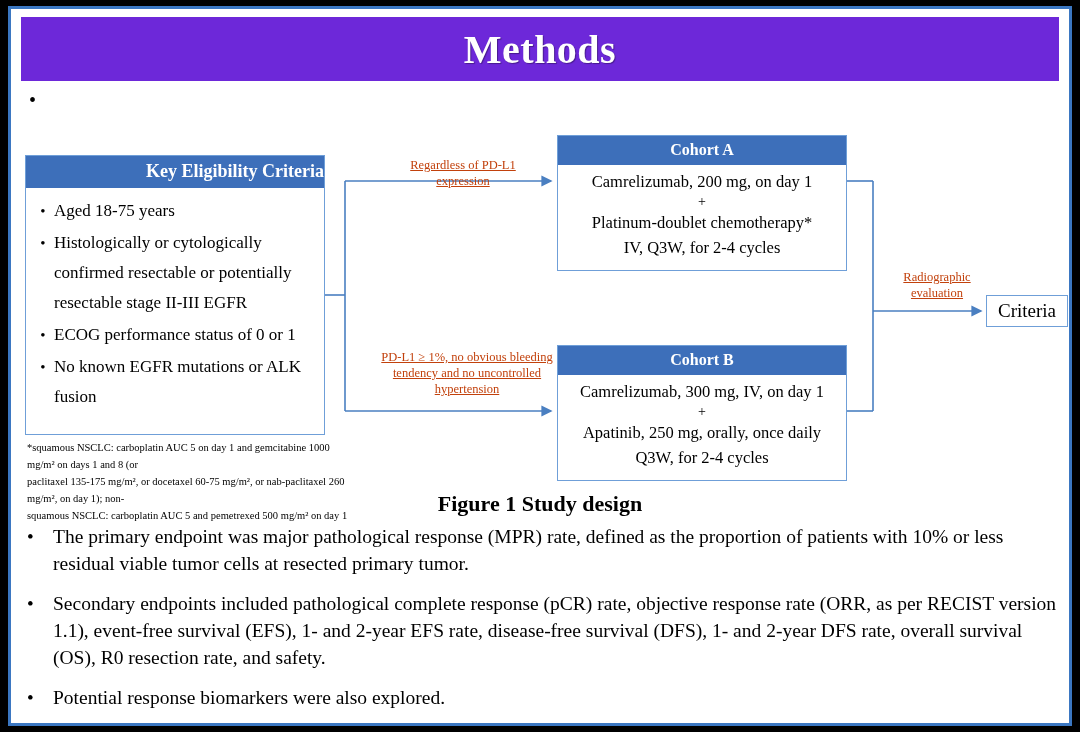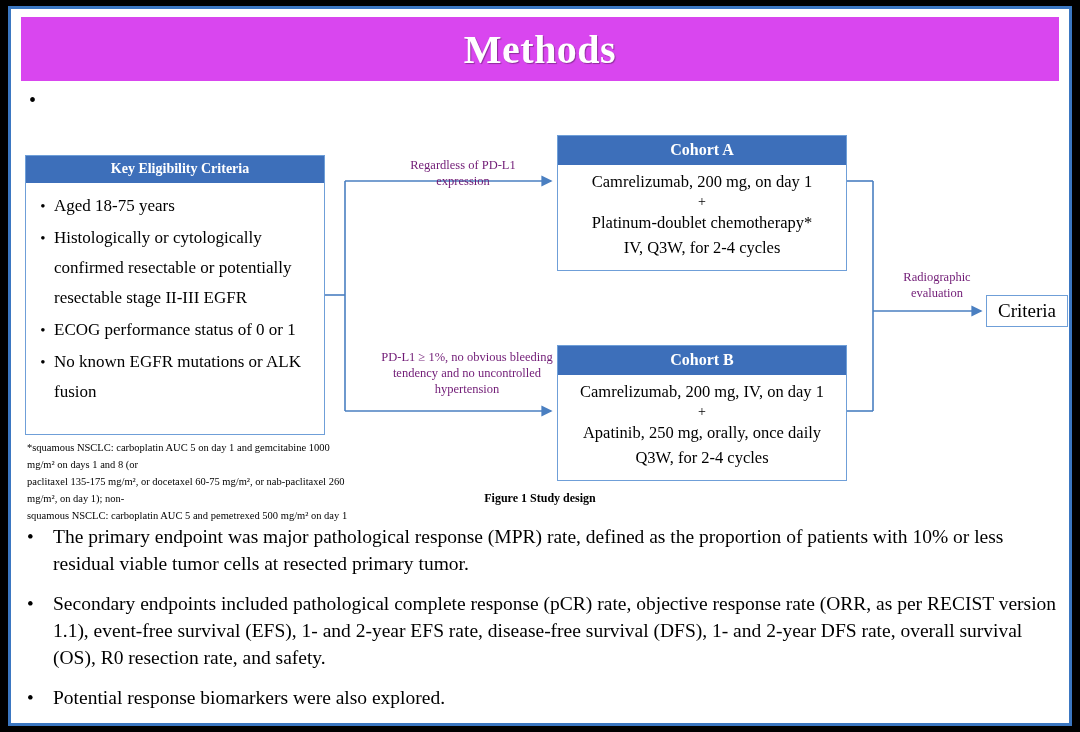--- a/index.html
+++ b/index.html
@@ -5,37 +5,37 @@
 <style>
   html,body{margin:0;padding:0;background:#000;}
   body{width:1080px;height:732px;overflow:hidden;
        font-family:"Liberation Serif","DejaVu Serif",serif;}
 
   .slide{position:absolute;left:8px;top:6px;width:1064px;height:720px;
          background:#ffffff;border:3px solid #3b77c2;box-sizing:border-box;}
 
   
   .title-bar{position:absolute;left:10px;top:8px;width:1038px;height:64px;
-             background:#d946ef;display:flex;align-items:center;justify-content:center;}
+             background:#6d28d9;display:flex;align-items:center;justify-content:center;}
   .title-bar .t{color:#ffffff;font-size:40px;font-weight:bold;letter-spacing:.5px;
                 text-shadow:1px 1px 1px rgba(0,0,0,.35);}
 
   
   .lead{position:absolute;left:18px;top:78px;width:1030px;
         display:flex;align-items:flex-start;}
   .lead .bl{width:26px;font-size:20px;line-height:26px;text-align:left;}
   .lead .tx{font-size:20.5px;line-height:27px;color:#000;}
 
   
   .fig{position:absolute;left:0px;top:112px;width:1058px;height:400px;}
 
   .box{position:absolute;box-sizing:border-box;border:1.5px solid #6f9fd8;background:#fff;}
   .box .hdr{background:#3d6fba;color:#fff;font-weight:bold;font-size:16px;
             text-align:center;padding:5px 0 6px 0;}
-  .box .hdr.left{text-align:center;padding-left:10px;font-size:14px;}
+  .box .hdr.left{text-align:right;padding-left:10px;font-size:18px;}
   .box .bdy{padding:6px 8px;}
 
   
   #elig{left:14px;top:34px;width:300px;height:280px;}
   #elig .bdy{padding:8px 6px 4px 6px;}
   .crit{display:flex;align-items:flex-start;margin:0 0 2px 0;}
   .crit .bl{width:22px;flex:0 0 22px;font-size:15px;line-height:30px;text-align:center;}
   .crit .tx{font-size:17px;line-height:30px;color:#000;}
 
   .foot{position:absolute;left:16px;top:318px;width:330px;
@@ -47,31 +47,31 @@
   .coh .bdy{padding:4px 4px 0 4px;text-align:center;}
   .coh .ln{font-size:16.5px;line-height:25px;color:#000;white-space:nowrap;}
   .coh .plus{font-size:14px;line-height:16px;}
 
   
   #surg{left:975px;top:174px;width:82px;height:32px;
         display:flex;align-items:center;justify-content:center;}
   #surg .tx{font-size:19px;color:#000;}
 
   
-  .alab{position:absolute;text-align:center;font-size:12.5px;line-height:16px;color:#701a75;}
+  .alab{position:absolute;text-align:center;font-size:12.5px;line-height:16px;color:#c2410c;text-decoration:underline;}
   #lab-a{left:378px;top:36px;width:148px;}
   #lab-b{left:358px;top:228px;width:196px;}
   #lab-r{left:878px;top:148px;width:96px;}
 
   
   #wires{position:absolute;left:0;top:0;width:1058px;height:400px;}
 
   
   .cap{position:absolute;left:0;top:482px;width:1058px;text-align:center;
-       font-size:12px;font-weight:bold;color:#000;}
+       font-size:22px;font-weight:bold;color:#000;}
 
   
   .blist{position:absolute;left:16px;top:514px;width:1032px;}
   .bi{display:flex;align-items:flex-start;margin-bottom:13px;}
   .bi .bl{width:26px;flex:0 0 26px;font-size:19px;line-height:27px;}
   .bi .tx{font-size:19.5px;line-height:27px;color:#000;text-align:left;}
 </style>
 </head>
 <body>
 
@@ -148,21 +148,21 @@
         <div class="ln">Camrelizumab, 200 mg, on day 1</div>
         <div class="ln plus">+</div>
         <div class="ln">Platinum-doublet chemotherapy*</div>
         <div class="ln">IV, Q3W, for 2-4 cycles</div>
       </div>
     </div>
 
     <div class="box coh" id="cohB">
       <div class="hdr">Cohort B</div>
       <div class="bdy">
-        <div class="ln">Camrelizumab, 200 mg, IV, on day 1</div>
+        <div class="ln">Camrelizumab, 300 mg, IV, on day 1</div>
         <div class="ln plus">+</div>
         <div class="ln">Apatinib, 250 mg, orally, once daily</div>
         <div class="ln">Q3W, for 2-4 cycles</div>
       </div>
     </div>
 
     <div class="box" id="surg">
       <span class="tx">Criteria</span>
     </div>
   </div>

